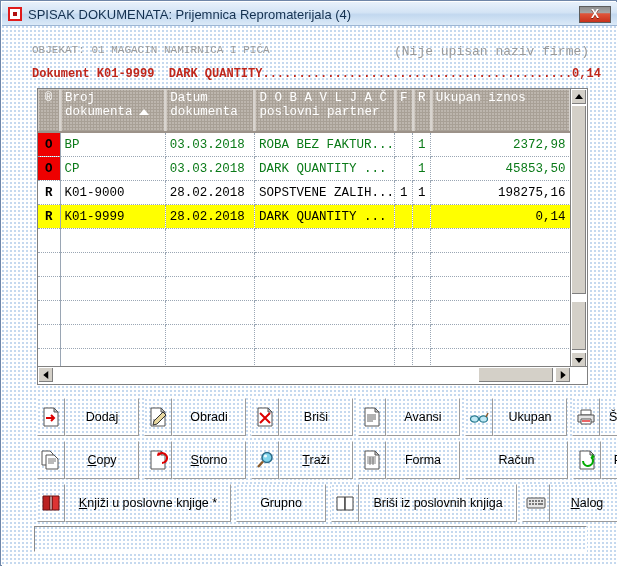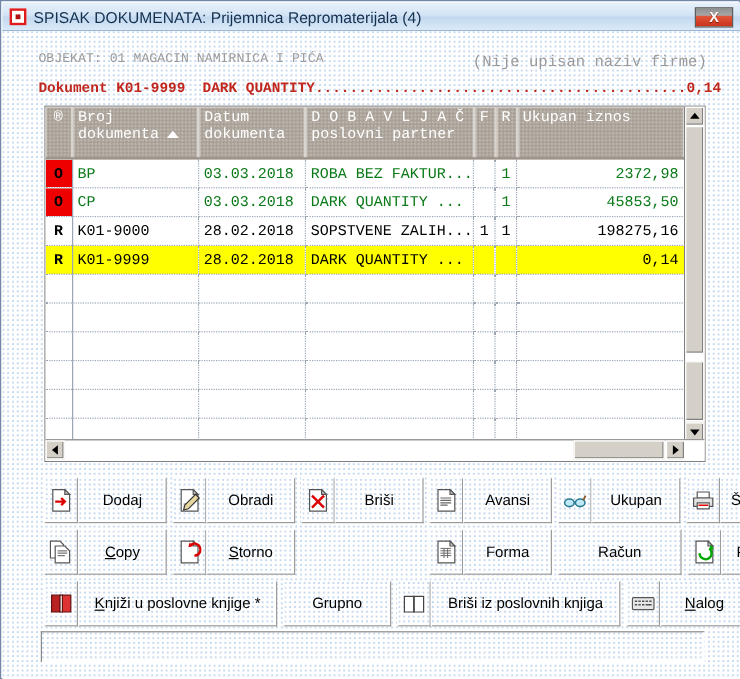--- a/index.html
+++ b/index.html
@@ -458,20 +458,30 @@
           <div class="bico">
             <svg class="ic" width="20" height="20" viewBox="0 0 20 20">
               <path d="M3 1h10l4 4v14H3z" fill="#fff" stroke="#555" stroke-width="1"></path>
               <path d="M13 1l4 4h-4z" fill="#ccc" stroke="#555" stroke-width="1"></path>
               <path d="M14 13a5 5 0 10-4-8" stroke="#d00" stroke-width="2" fill="none"></path>
               <path d="M10 2l-1 4 4-1z" fill="#d00"></path>
             </svg>
           </div>
           <div class="blab" style="left: 28px; width: 74px;"><u>S</u>torno</div>
         </div>
+        <div class="bgrp" style="left: 214px; width: 102px;">
+          <div class="bico">
+            <svg class="ic" width="20" height="20" viewBox="0 0 20 20">
+              <circle cx="12" cy="7.5" r="5" fill="#7fd4ec" stroke="#2b6b88" stroke-width="1.5"></circle>
+              <circle cx="10.5" cy="6" r="1.6" fill="#fff" opacity=".85"></circle>
+              <path d="M8 11.5L3 17" stroke="#8a5b2b" stroke-width="2.4"></path>
+            </svg>
+          </div>
+          <div class="blab" style="left: 28px; width: 74px;"><u>T</u>raži</div>
+        </div>
         <div class="bgrp" style="left: 321px; width: 102px;">
           <div class="bico">
             <svg class="ic" width="20" height="20" viewBox="0 0 20 20">
               <path d="M3 1h10l4 4v14H3z" fill="#fff" stroke="#555" stroke-width="1"></path>
               <path d="M13 1l4 4h-4z" fill="#ccc" stroke="#555" stroke-width="1"></path>
               <path d="M5 7h9M5 9h9M5 11h9M5 13h9M8 7v8M11 7v8" stroke="#666" stroke-width="0.8"></path>
             </svg>
           </div>
           <div class="blab" style="left: 28px; width: 74px;">Forma</div>
         </div>

